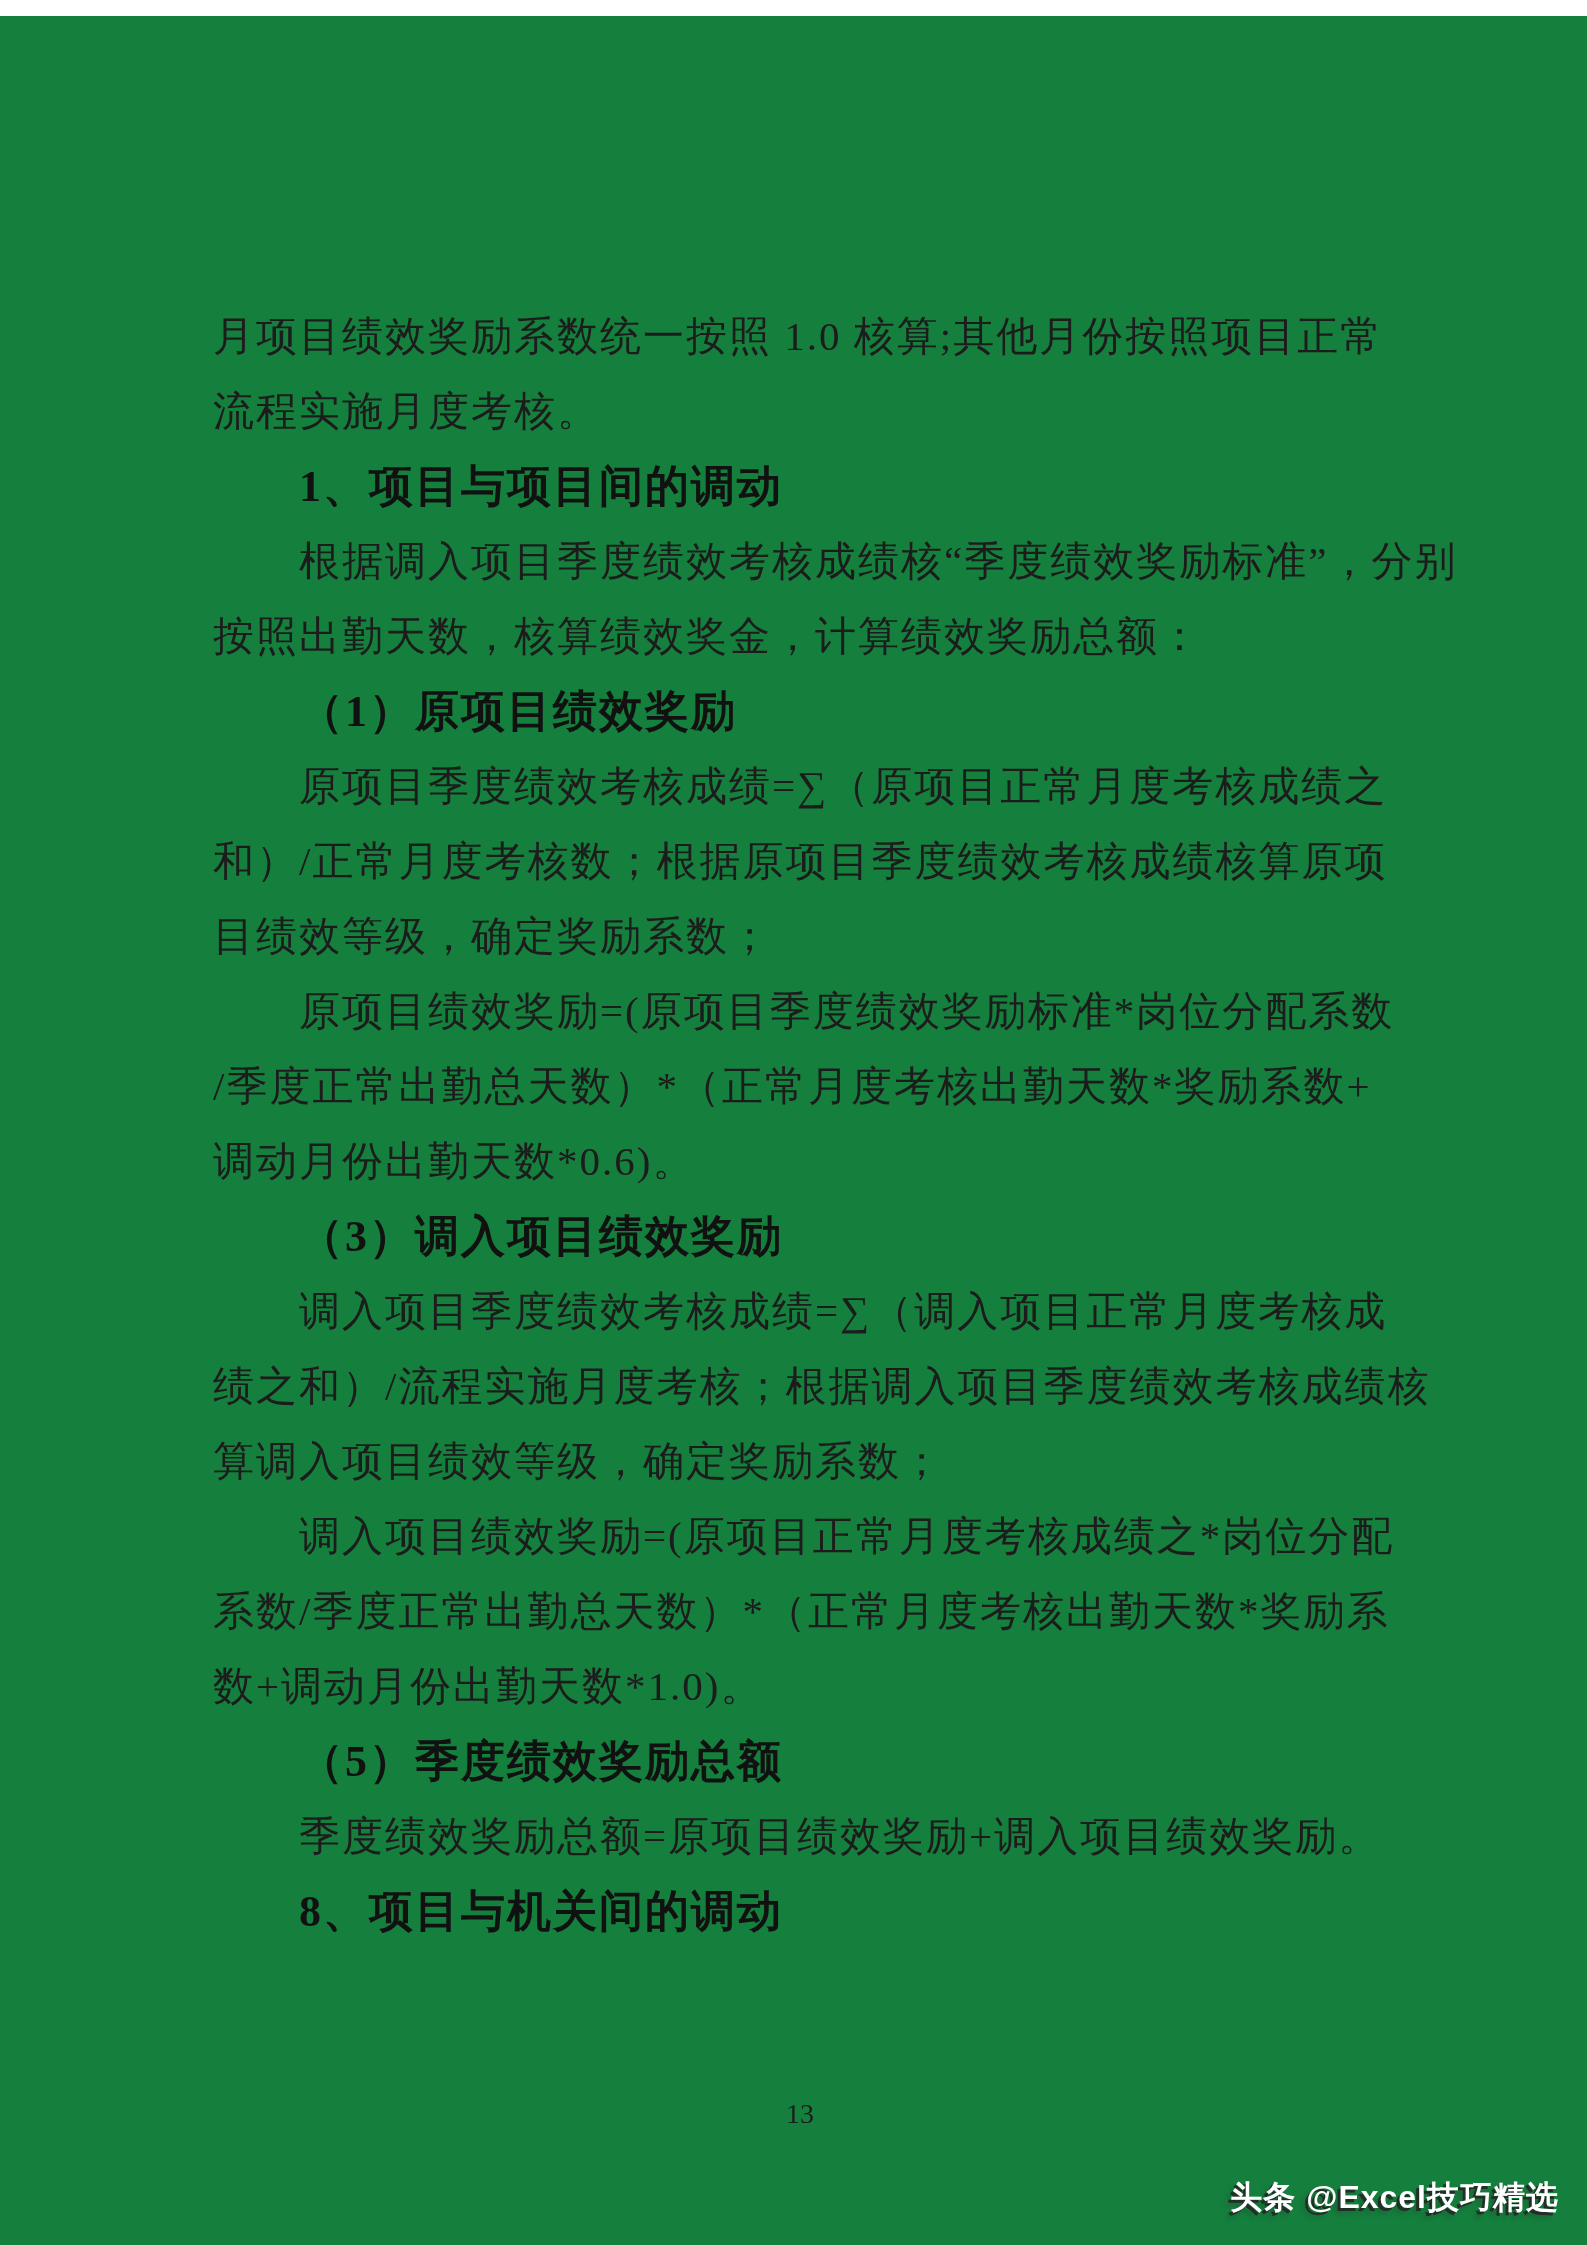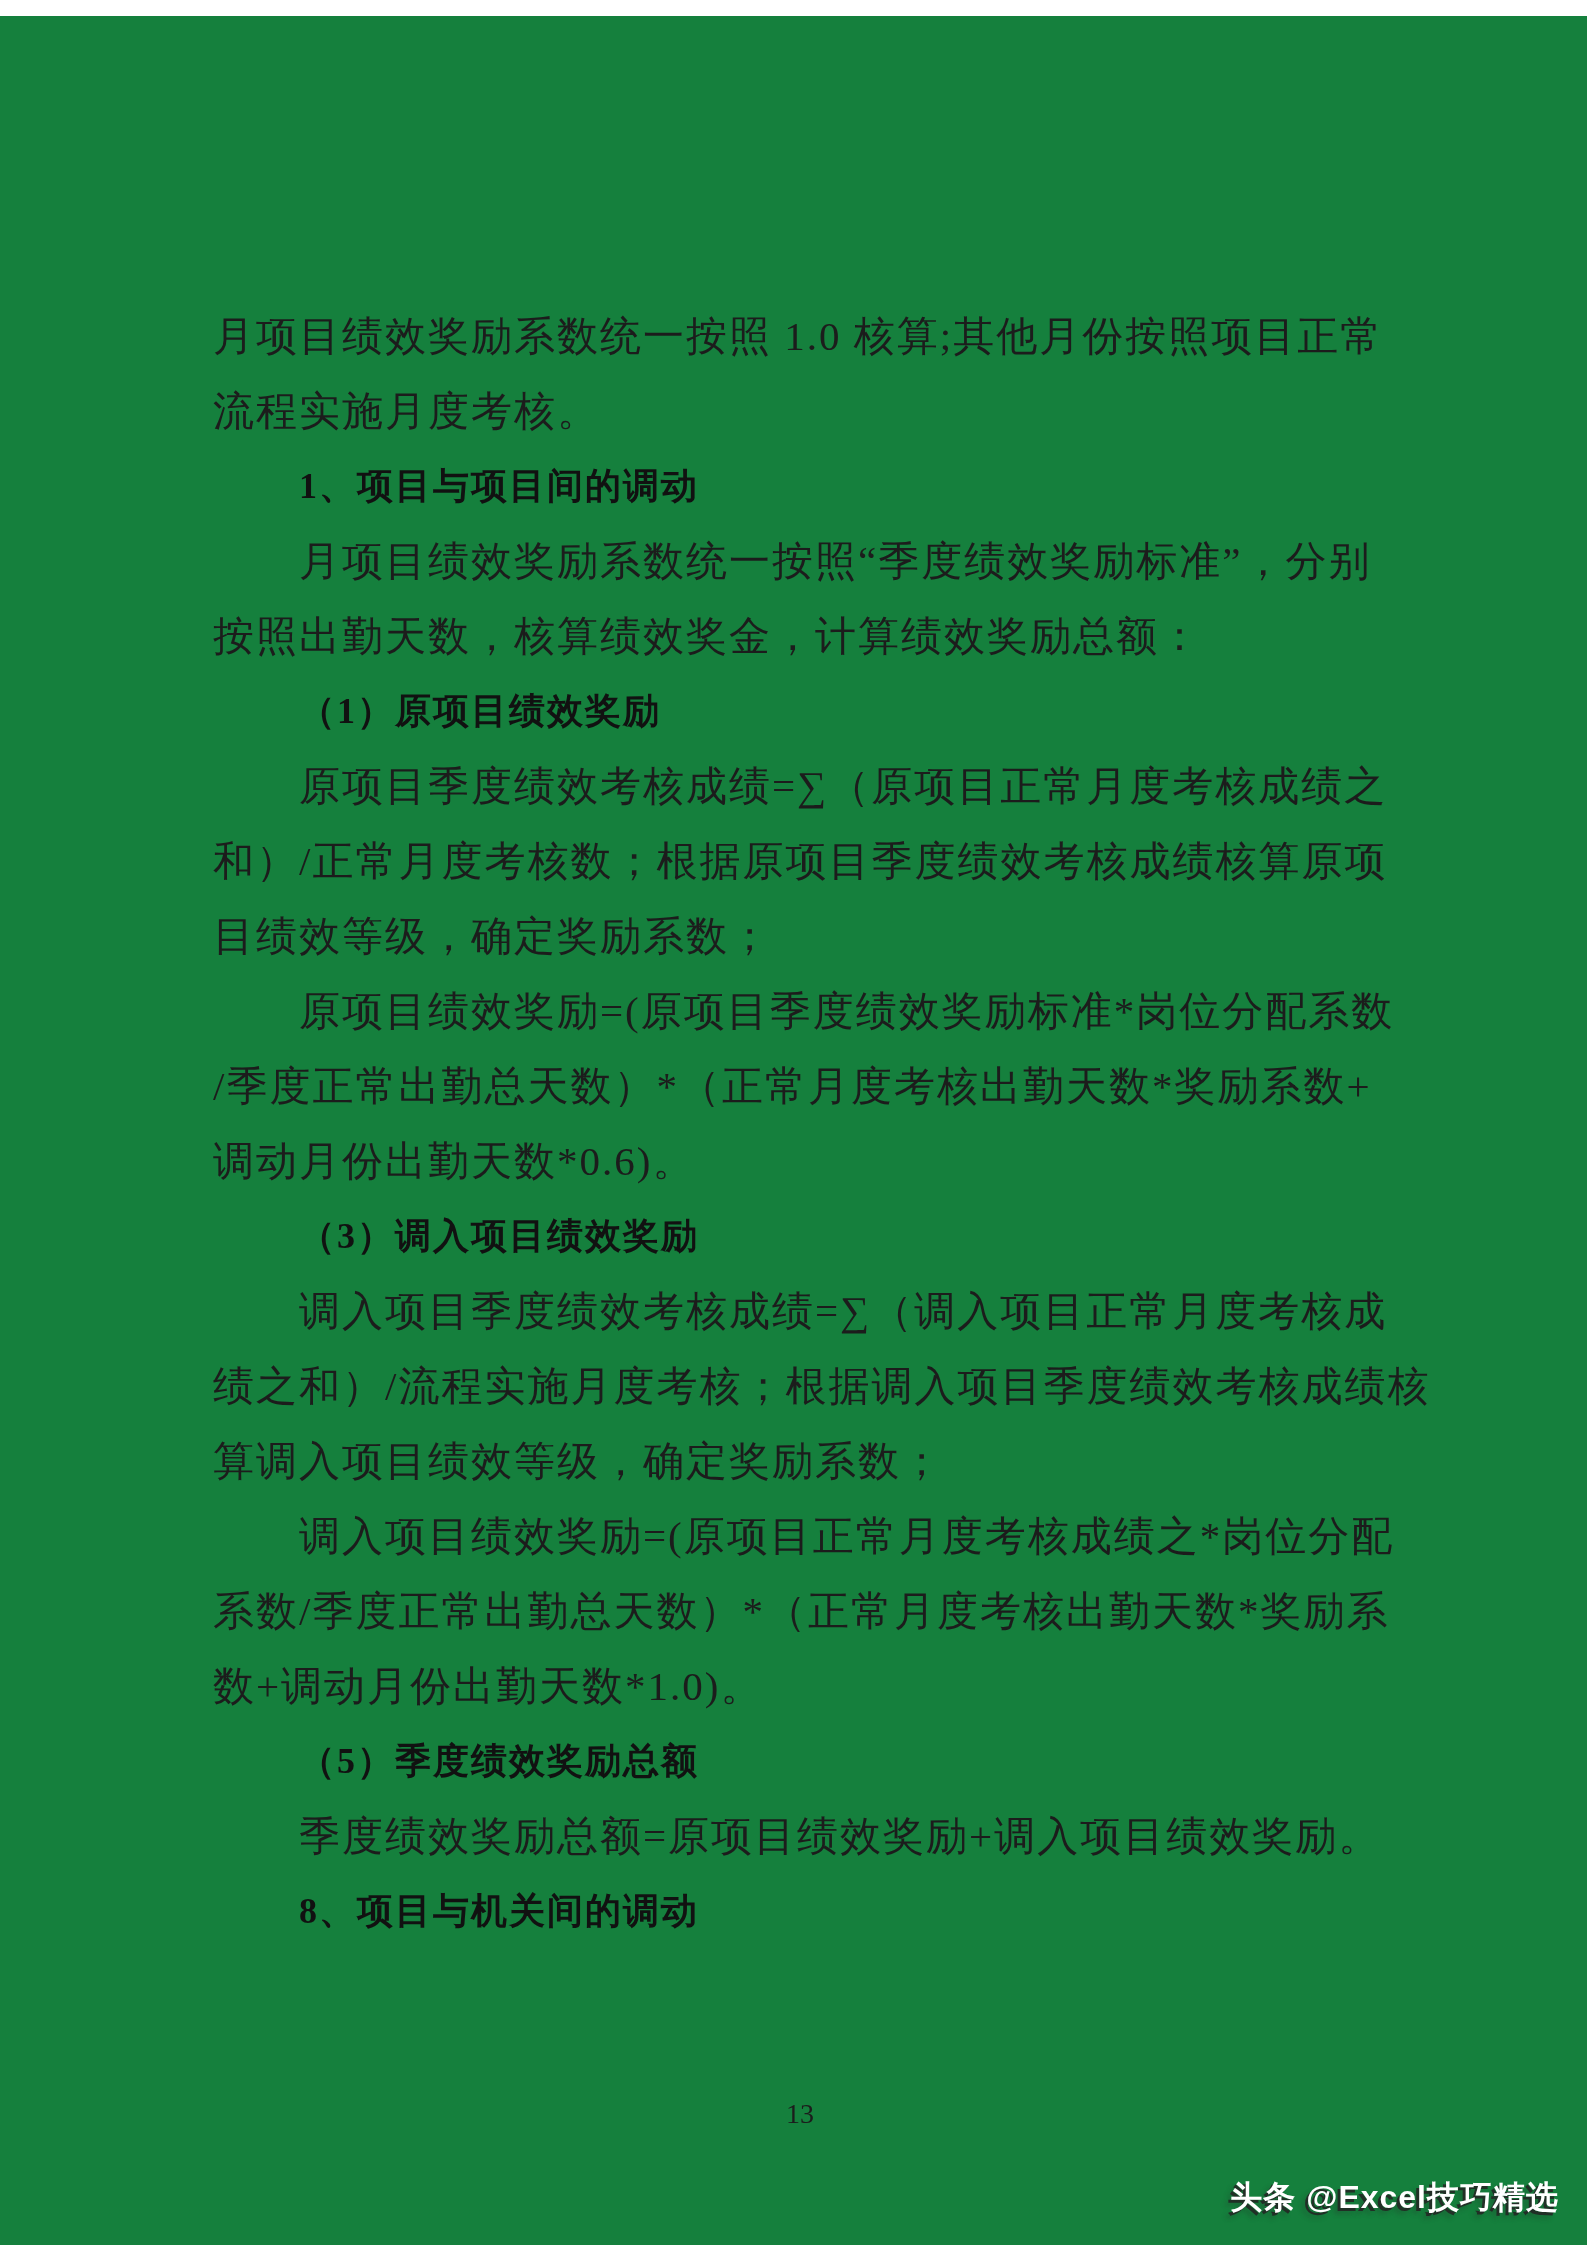--- a/index.html
+++ b/index.html
@@ -25,21 +25,21 @@
   .line {
     height: 75px;
     line-height: 75px;
     font-size: 41px;
     letter-spacing: 2px;
     color: #1c1c1c;
     white-space: nowrap;
   }
   .line.heading {
     font-weight: bold;
-    font-size: 36px;
+    font-size: 44px;
     color: #111111;
   }
   .line.indent {
     padding-left: 86px;
   }
   .page-number {
     position: absolute;
     top: 2082px;
     left: 0;
     width: 1600px;
@@ -62,21 +62,21 @@
   }
 </style>
 </head>
 <body>
 
 <div class="page">
   <div class="content" id="lines-container">
       <div class="line">月项目绩效奖励系数统一按照 1.0 核算;其他月份按照项目正常</div>
       <div class="line">流程实施月度考核。</div>
       <div class="line heading indent">1、项目与项目间的调动</div>
-      <div class="line indent">月项目绩效奖励系数统一按照“季度绩效奖励标准”，分别</div>
+      <div class="line indent">根据调入项目季度绩效考核成绩核“季度绩效奖励标准”，分别</div>
       <div class="line">按照出勤天数，核算绩效奖金，计算绩效奖励总额：</div>
       <div class="line heading indent">（1）原项目绩效奖励</div>
       <div class="line indent">原项目季度绩效考核成绩=∑（原项目正常月度考核成绩之</div>
       <div class="line">和）/正常月度考核数；根据原项目季度绩效考核成绩核算原项</div>
       <div class="line">目绩效等级，确定奖励系数；</div>
       <div class="line indent">原项目绩效奖励=(原项目季度绩效奖励标准*岗位分配系数</div>
       <div class="line">/季度正常出勤总天数）*（正常月度考核出勤天数*奖励系数+</div>
       <div class="line">调动月份出勤天数*0.6)。</div>
       <div class="line heading indent">（3）调入项目绩效奖励</div>
       <div class="line indent">调入项目季度绩效考核成绩=∑（调入项目正常月度考核成</div>

